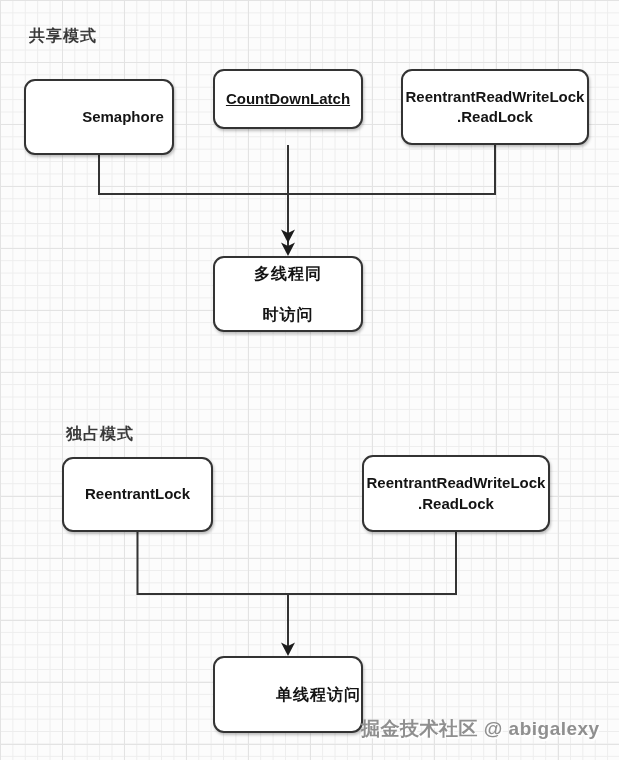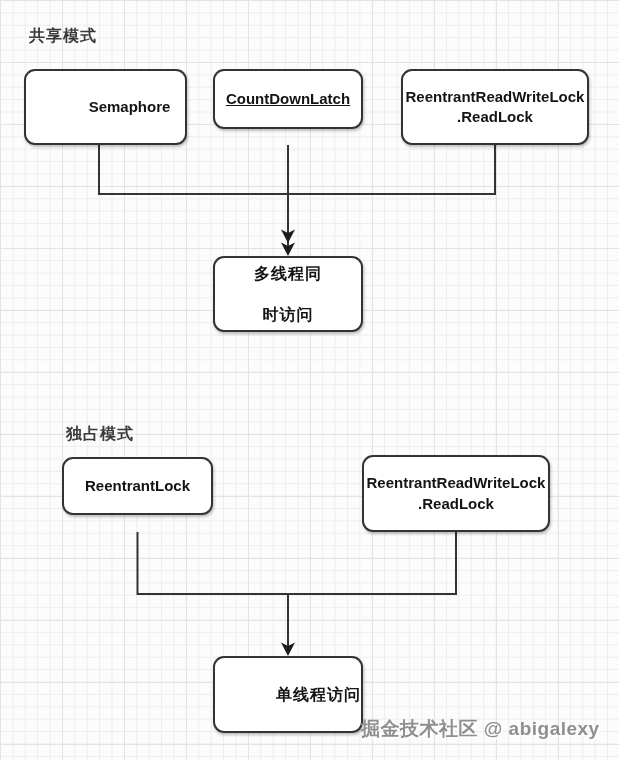--- a/index.html
+++ b/index.html
@@ -85,41 +85,41 @@
       <polyline points="137.5,532 137.5,594 456,594 456,532"></polyline>
       <line x1="288" y1="594" x2="288" y2="650"></line>
     </g>
     <g fill="#1c1c1c">
       <polygon points="288,656 281,642.5 288,646 295,642.5"></polygon>
     </g>
   </svg>
 
   <div class="section-label" style="left:29px; top:26px;">共享模式</div>
 
-  <div class="node en" style="left:24px; top:69px; width:163px; height:76px;padding-left:48px;">
+  <div class="node en" style="left:24px; top:79px; width:150px; height:76px;padding-left:48px;">
     <span>Semaphore</span>
   </div>
 
   <div class="node en" style="left:213px; top:69px; width:150px; height:60px;text-decoration:underline;">
     <span>CountDownLatch</span>
   </div>
 
   <div class="node en" style="left:401px; top:69px; width:188px; height:76px;">
     <span>ReentrantReadWriteLock</span>
     <span>.ReadLock</span>
   </div>
 
   <div class="node cn" style="left:213px; top:256px; width:150px; height:76px;">
     <span>多线程同</span>
     <span>时访问</span>
   </div>
 
   <div class="section-label" style="left:66px; top:412px;margin-top:12px;">独占模式</div>
 
-  <div class="node en" style="left:62px; top:457px; width:151px; height:58px;">
+  <div class="node en" style="left:62px; top:457px; width:151px; height:75px;">
     <span>ReentrantLock</span>
   </div>
 
   <div class="node en" style="left:362px; top:455px; width:188px; height:77px;">
     <span>ReentrantReadWriteLock</span>
     <span>.ReadLock</span>
   </div>
 
   <div class="node cn" style="left:213px; top:656px; width:150px; height:77px;align-items:flex-end;">
     <span>单线程访问</span>

